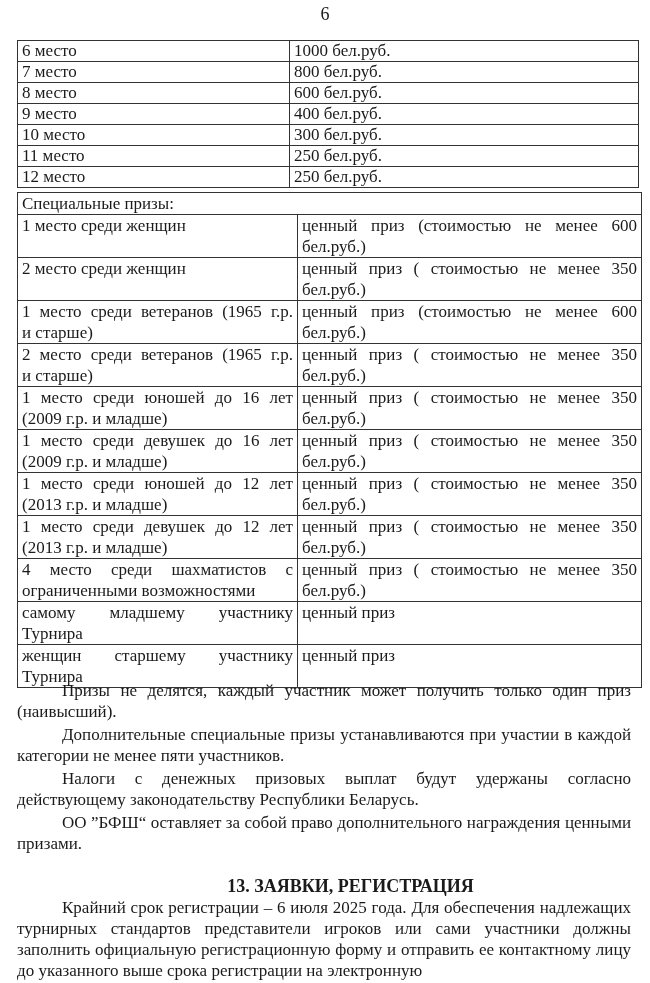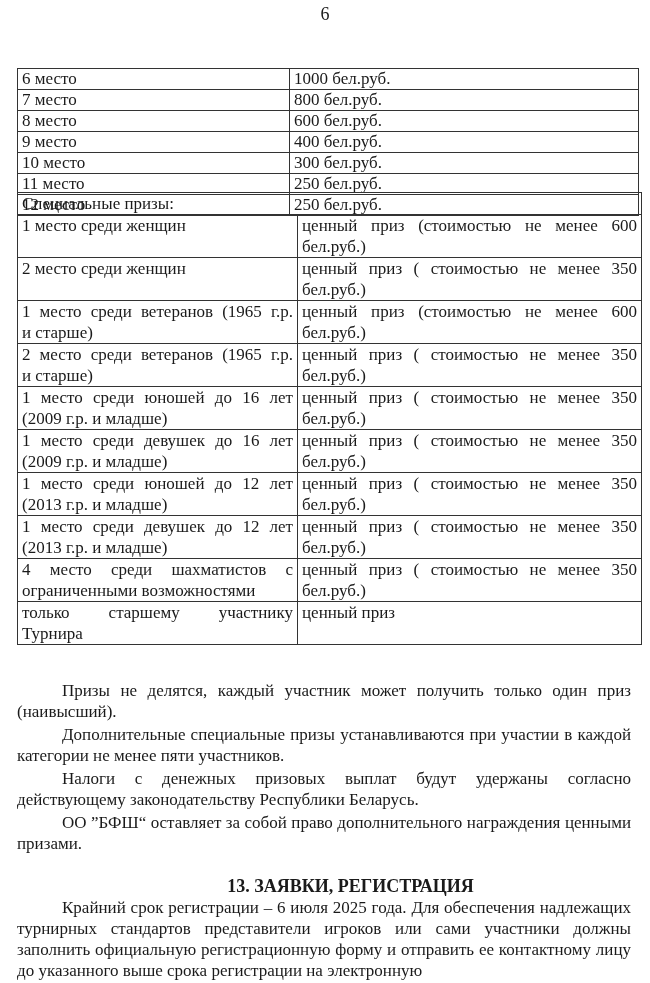--- a/index.html
+++ b/index.html
@@ -10,21 +10,21 @@
     color: #1a1a1a;
     font-size: 17px;
     position: relative;
   }
   .page-number {
     position: absolute; top: 4px; left: 0; width: 650px;
     text-align: center; font-size: 18px;
   }
   table.prizes {
     position: absolute; left: 17px; top: 40px; width: 622px;
-    border-collapse: collapse; table-layout: fixed; margin-top: 28px;
+    border-collapse: collapse; table-layout: fixed;
   }
   table.prizes td {
     border: 1.5px solid #333;
     padding: 0 4px;
     vertical-align: top;
     line-height: 20px;
     font-size: 17px;
   }
   table.main-places td { height: 20px; }
   .col-left { width: 272px; }
@@ -185,21 +185,28 @@
           <span class="jl">4 место среди шахматистов с</span>
           <span style="display: block;">ограниченными возможностями</span>
         </td>
         <td>
           <span class="jl">ценный приз ( стоимостью не менее 350</span>
           <span style="display: block;">бел.руб.)</span>
         </td>
       </tr>
       <tr>
         <td>
-          <span class="jl">только старшему участнику</span>
+          <span class="jl">самому младшему участнику</span>
+          <span style="display: block;">Турнира</span>
+        </td>
+        <td><span>ценный приз</span></td>
+      </tr>
+      <tr>
+        <td>
+          <span class="jl">женщин старшему участнику</span>
           <span style="display: block;">Турнира</span>
         </td>
         <td><span>ценный приз</span></td>
       </tr>
     </tbody>
 </table>
 
 <div class="paras">
   <p>Призы не делятся, каждый участник может получить только один приз (наивысший).</p>
   <p>Дополнительные специальные призы устанавливаются при участии в каждой категории не менее пяти участников.</p>

